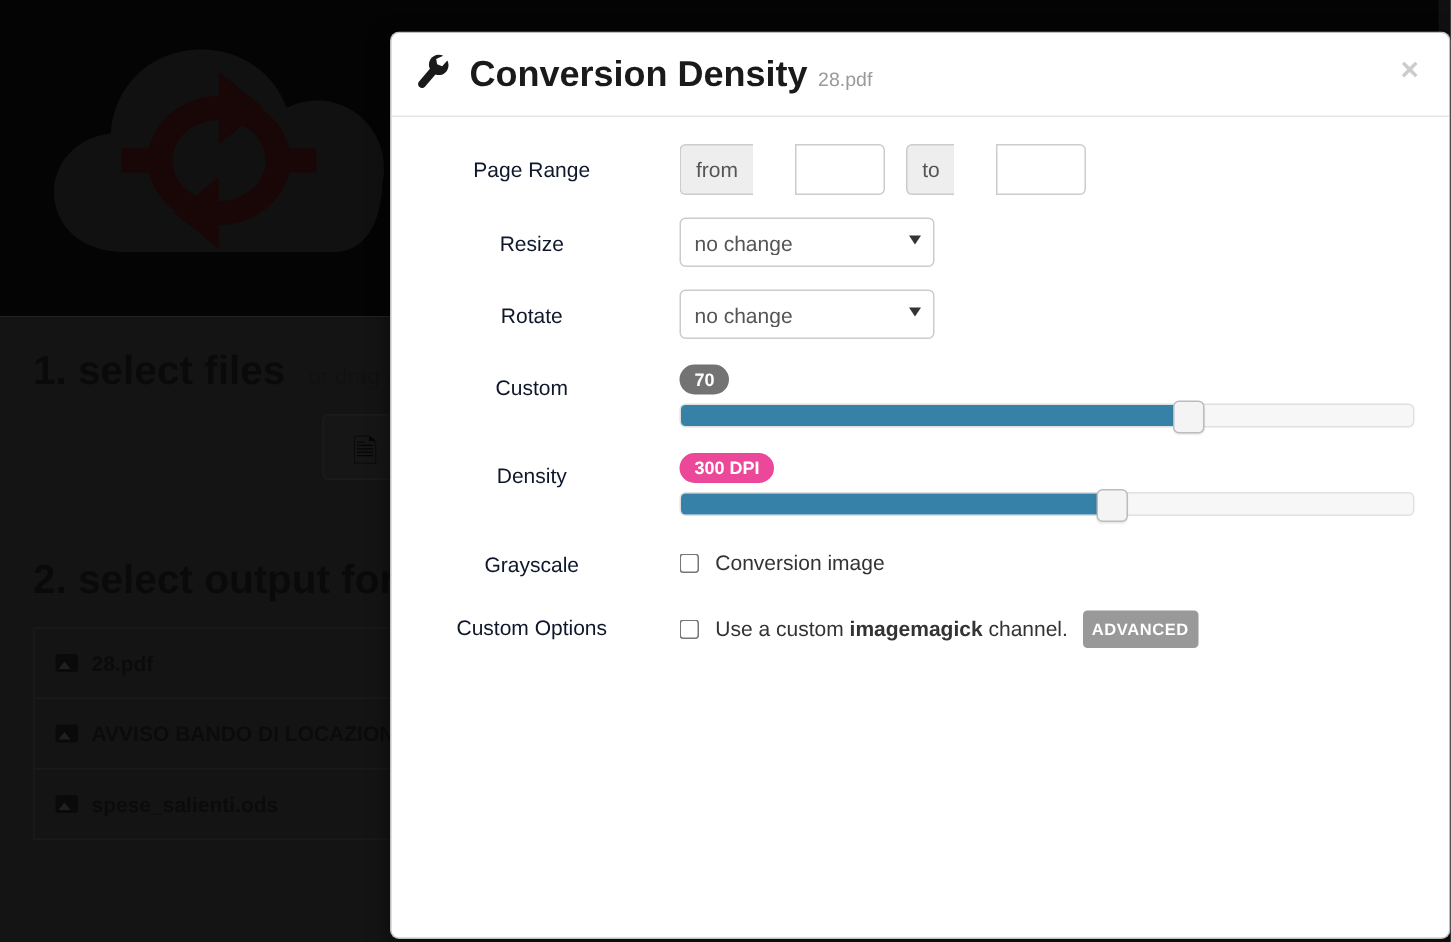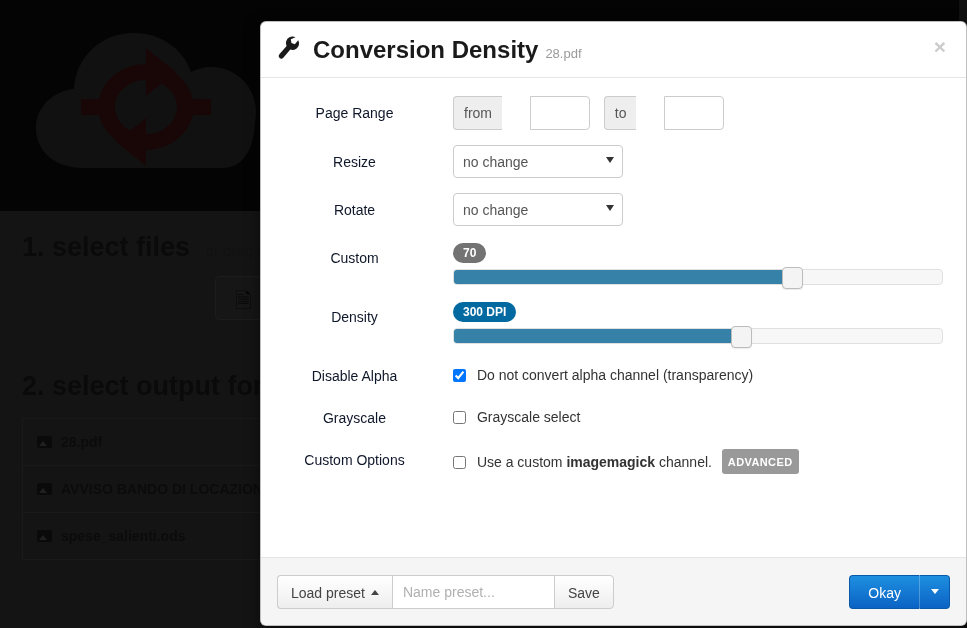--- a/index.html
+++ b/index.html
@@ -427,67 +427,45 @@
         <div class="slider-track">
           <div class="slider-fill" id="q-fill" style="width: 338.5px; background: rgb(53, 129, 168);"></div>
           <div class="slider-handle" id="q-handle" style="left: 328px;"></div>
         </div>
       </div>
     </div>
 
     <div class="form-row">
       <div class="form-label">Density</div>
       <div class="form-ctl slider-block">
-        <div class="slider-badge" style="background: #0369a1;">300 DPI</div>
+        <div class="slider-badge" style="background: #ec4899;">300 DPI</div>
         <div class="slider-track">
           <div class="slider-fill" id="d-fill" style="width: 287.5px; background: rgb(53, 129, 168);"></div>
           <div class="slider-handle" id="d-handle" style="left: 277px;"></div>
         </div>
       </div>
     </div>
 
-    <div class="form-row">
-      <div class="form-label">Disable Alpha</div>
-      <div class="form-ctl cb-row">
-        <label>
-          <input type="checkbox" id="cb-alpha" checked="" style="">
-          <span>Do not convert alpha channel (transparency)</span>
-        </label>
-      </div>
-    </div>
 
     <div class="form-row">
       <div class="form-label">Grayscale</div>
       <div class="form-ctl cb-row">
         <label>
           <input type="checkbox" id="cb-gray" style="">
-          <span>Grayscale select</span>
+          <span>Conversion image</span>
         </label>
       </div>
     </div>
 
     <div class="form-row">
       <div class="form-label">Custom Options</div>
       <div class="form-ctl cb-row">
         <label>
           <input type="checkbox" id="cb-cmd" style="">
           <span>Use a custom </span><span class="strong">imagemagick</span><span> channel.</span>
         </label>
         <span class="adv-badge" style="background: rgb(153, 153, 153);">ADVANCED</span>
       </div>
     </div>
 
   </div>
 
-  <div class="modal-footer">
-    <div class="footer-left">
-      <button class="btn btn-default btn-load"><span>Load preset</span><span class="caret-up"></span></button>
-      <input class="preset-input" type="text" placeholder="Name preset..." style="">
-      <button class="btn btn-default btn-save">Save</button>
-    </div>
-    <div class="footer-right">
-      <button class="btn btn-primary">Okay</button>
-      <div class="btn-primary-caret">
-        <span class="caret-down-white"></span>
-      </div>
-    </div>
-  </div>
 </div>
 
 </body></html>

